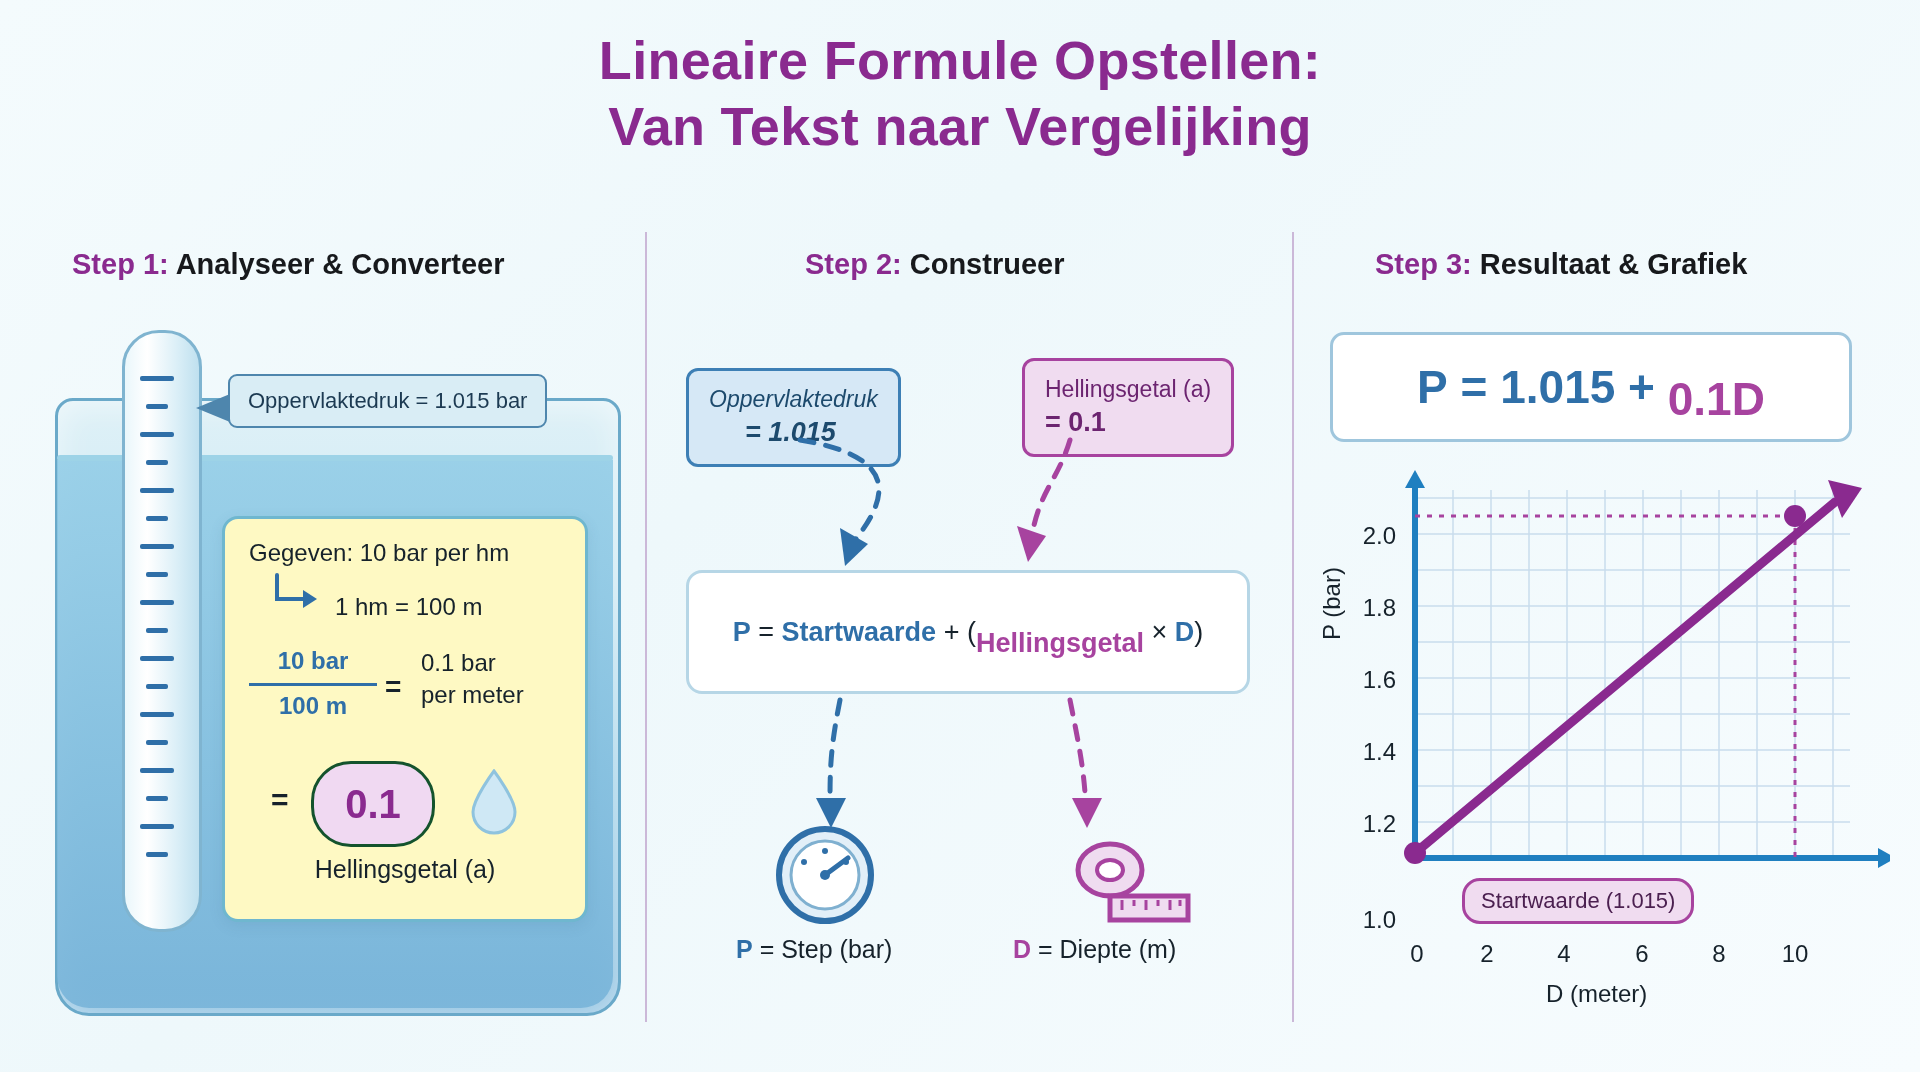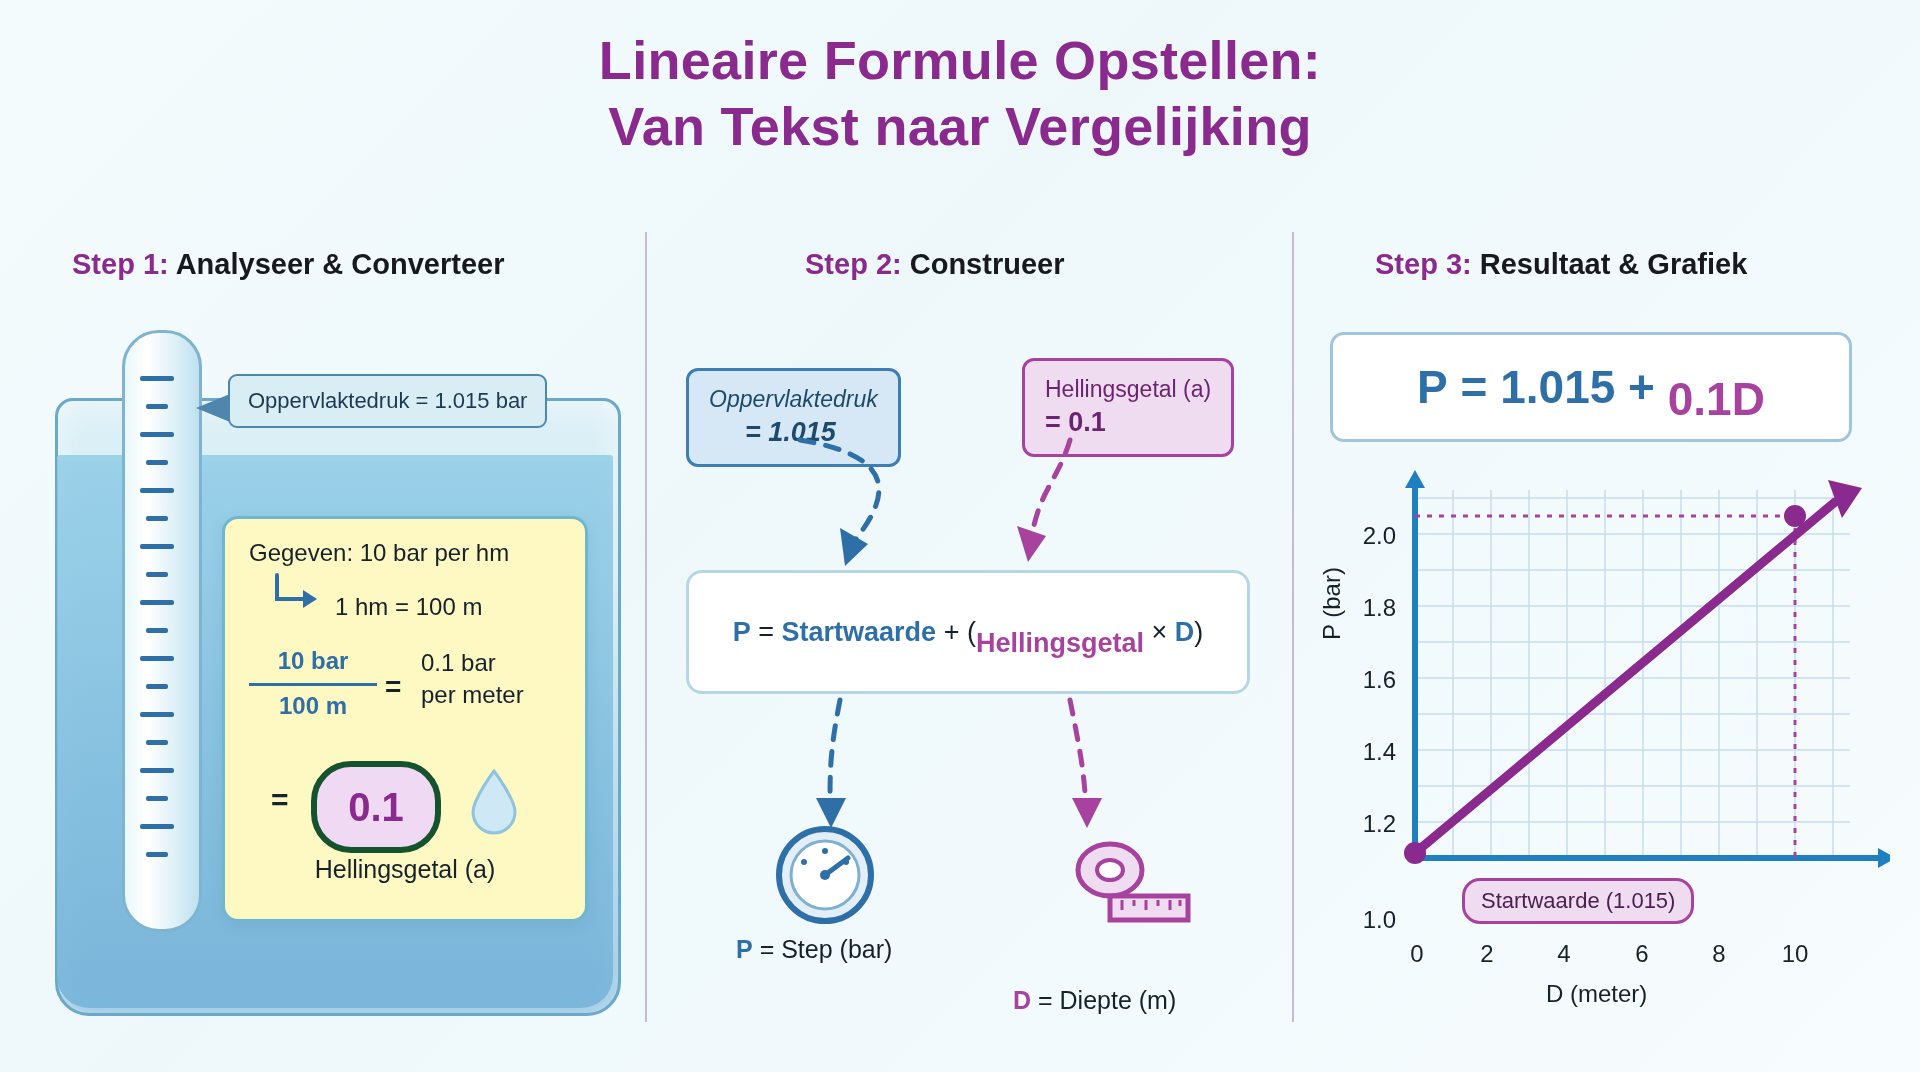--- a/index.html
+++ b/index.html
@@ -202,21 +202,21 @@
     font-size: 30px;
     font-weight: bold;
     color: #16222b;
   }
   #res-pill {
     position: absolute;
     left: 62px; top: 2px;
     width: 118px; height: 80px;
     border-radius: 40px;
     background: #f0d9f2;
-    border: 6px solid #14532d;
+    border: 3px solid #14532d;
     color: #8a2a8f;
     font-size: 40px;
     font-weight: bold;
     display: flex; align-items: center; justify-content: center;
   }
   #droplet {
     position: absolute;
     left: 218px; top: 10px;
     width: 54px; height: 66px;
   }
@@ -279,21 +279,21 @@
     left: 1070px; top: 828px;
     width: 130px; height: 100px;
   }
   .legend {
     position: absolute;
     font-size: 25px;
     color: #16222b;
     white-space: nowrap;
   }
   #legend-p { left: 736px; top: 935px; }
-  #legend-d { left: 1013px; top: 986px; }
+  #legend-d { left: 1013px; top: 935px; }
 
   
   #result-box {
     position: absolute;
     left: 1330px; top: 332px;
     width: 516px; height: 104px;
     background: #ffffff;
     border: 3px solid #9fc6dd;
     border-radius: 14px;
     display: flex; align-items: center; justify-content: center;

